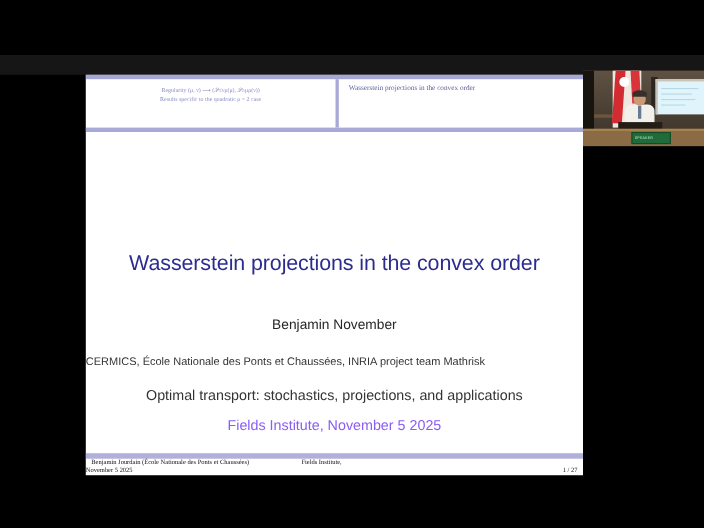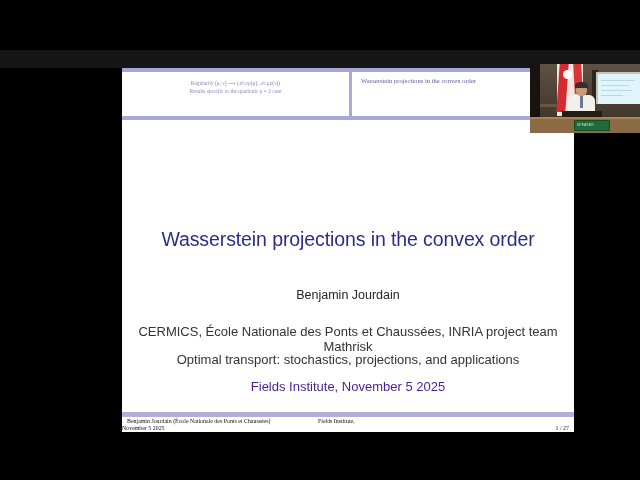--- a/index.html
+++ b/index.html
@@ -33,21 +33,20 @@
 
   
   #slide {
     position: absolute;
     left: 78px;
     top: 68px;
     width: 452px;
     height: 364px;
     background: #ffffff;
     overflow: hidden;
-    margin-left: 44px;
   }
 
   
   .nav {
     position: relative;
     width: 100%;
     height: 52px;
     background: #ffffff;
   }
   .nav-stripe-top {
@@ -126,41 +125,41 @@
     width: 100%;
     text-align: center;
     font-size: 12.5px;
     color: #262626;
   }
   .affiliation {
     position: absolute;
     top: 204px;
     left: 0;
     width: 100%;
+    text-align: left;
+    font-size: 10px;
+    color: #333333;
+  }
+  .event-line {
+    position: absolute;
+    top: 232px;
+    left: 0;
+    width: 100%;
     text-align: center;
     font-size: 13px;
     color: #333333;
   }
-  .event-line {
-    position: absolute;
-    top: 232px;
+  .venue {
+    position: absolute;
+    top: 259px;
     left: 0;
     width: 100%;
     text-align: center;
     font-size: 13px;
-    color: #333333;
-  }
-  .venue {
-    position: absolute;
-    top: 259px;
-    left: 0;
-    width: 100%;
-    text-align: center;
-    font-size: 13px;
-    color: #4c1d95;
+    color: #8b5cf6;
   }
 
   
   .footline {
     position: absolute;
     left: 0;
     bottom: 0;
     width: 100%;
     height: 20px;
     background: #ffffff;
@@ -363,21 +362,21 @@
 
       <div class="nav-box nav-box-right">
         <div class="nav-title">Wasserstein projections in the convex order</div>
       </div>
 
       <div class="nav-stripe-bottom"></div>
     </div>
 
     <div class="body-area">
       <div class="slide-title">Wasserstein projections in the convex order</div>
-      <div class="author">Benjamin Jourdain</div>
+      <div class="author">Benjamin November</div>
       <div class="affiliation">CERMICS, École Nationale des Ponts et Chaussées, INRIA project team Mathrisk</div>
       <div class="event-line">Optimal transport: stochastics, projections, and applications</div>
       <div class="venue">Fields Institute, November 5 2025</div>
     </div>
 
     <div class="footline">
       <div class="foot-stripe"></div>
       <div class="foot-row">
         <span class="foot-author">Benjamin Jourdain  (École Nationale des Ponts et Chaussées)</span>
         <span class="foot-venue">Fields Institute,</span>

